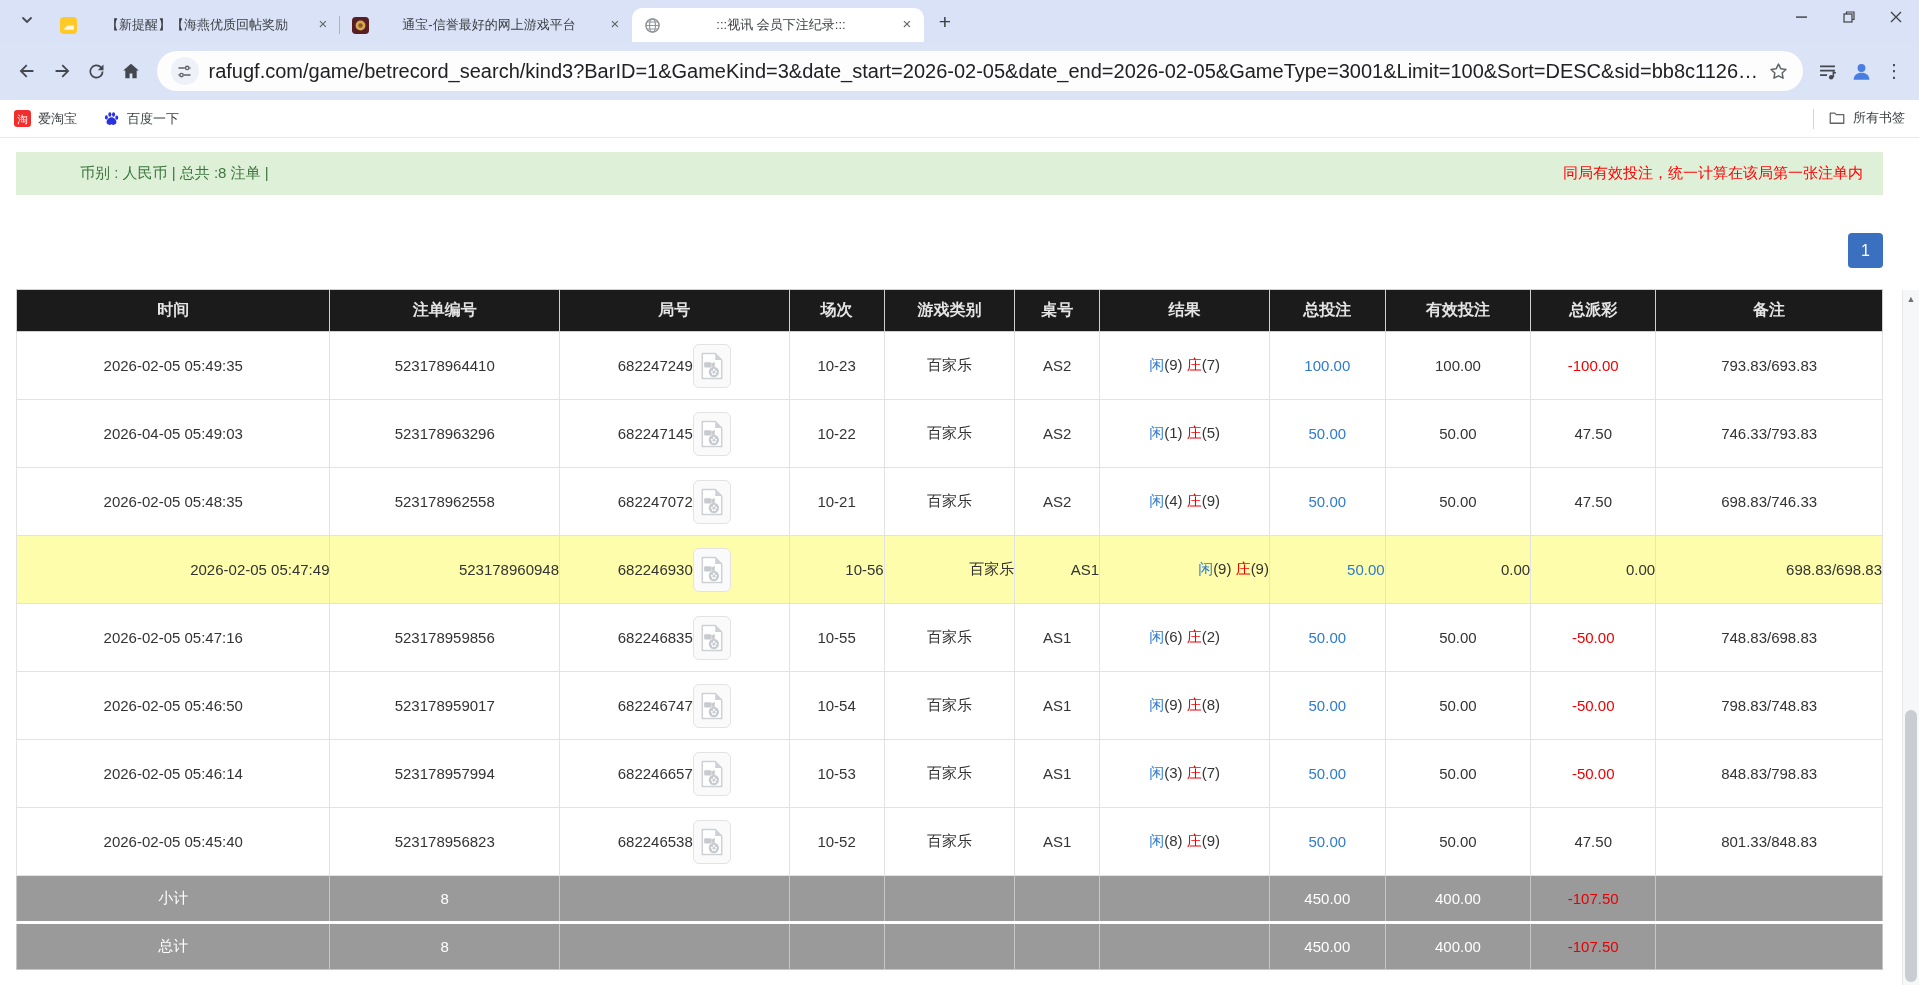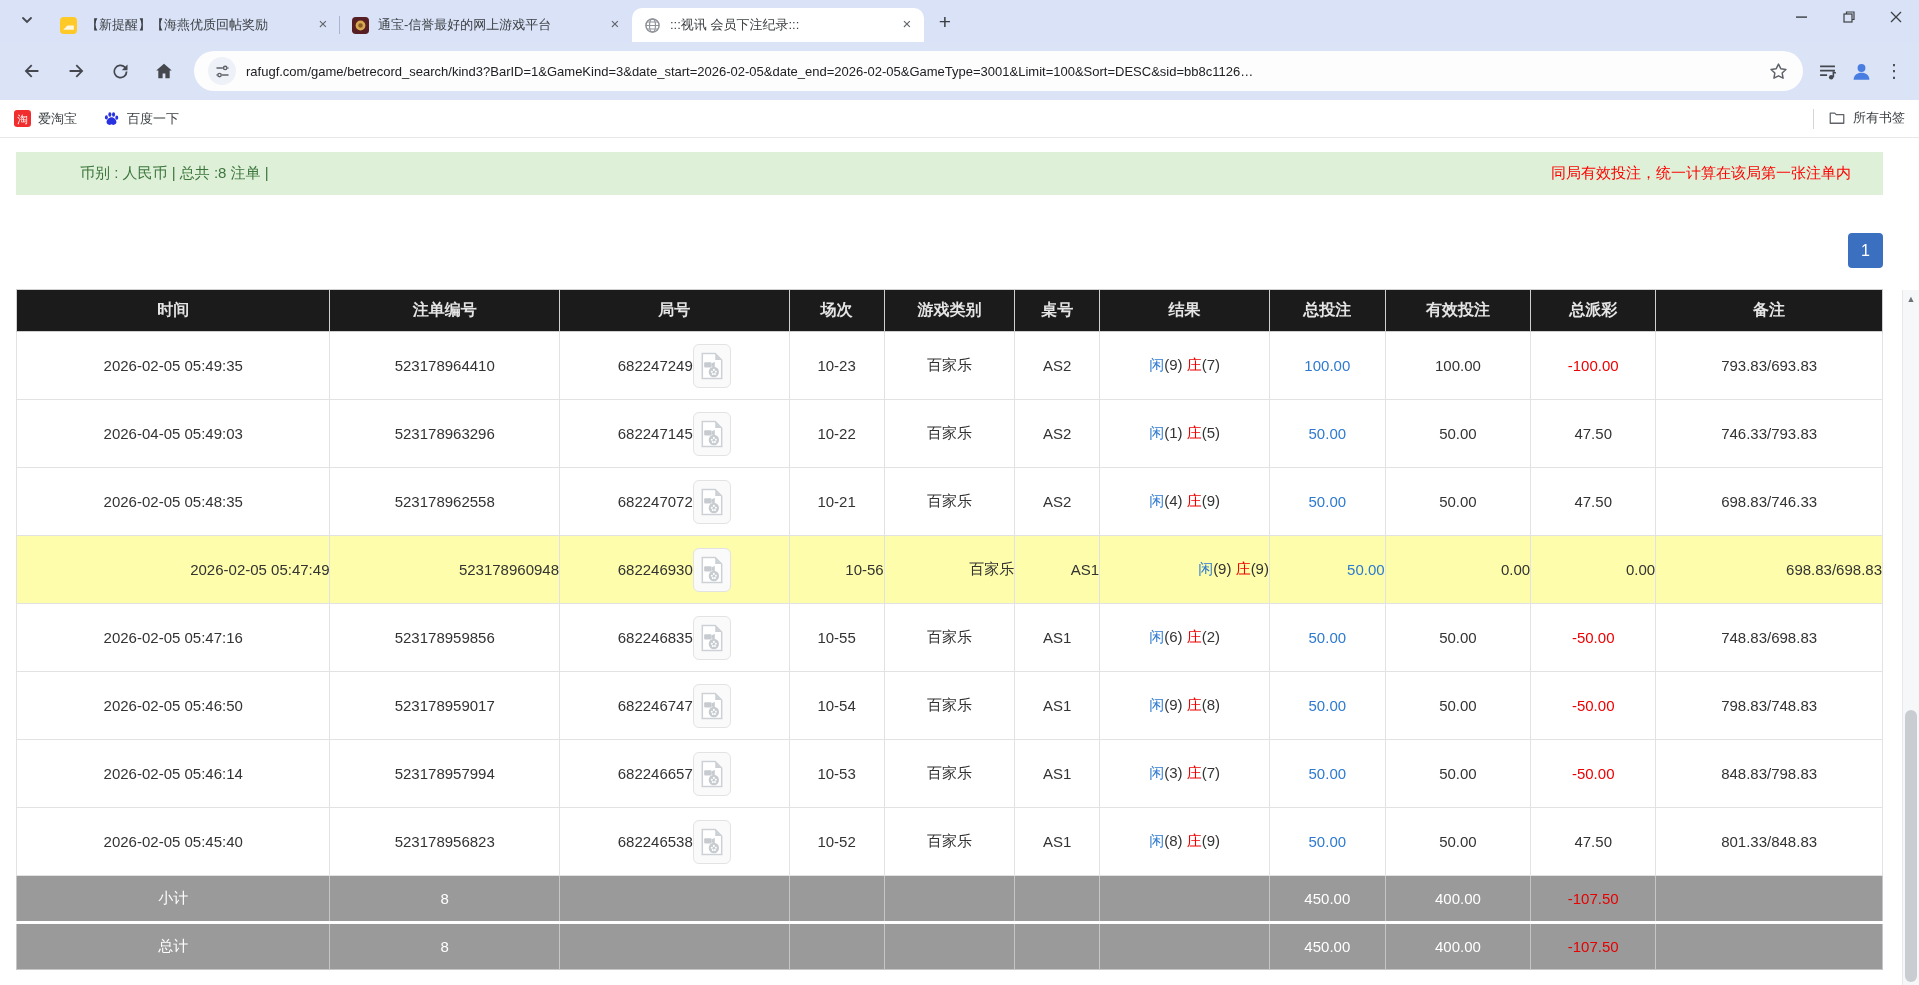--- a/index.html
+++ b/index.html
@@ -11,57 +11,57 @@
   .tabstrip { height:42px; background:#d9e2f7; display:flex; align-items:flex-end; padding-left:10px; }
   .tab-search { width:34px; height:34px; margin:0 4px 4px 0; border:none; background:transparent;
                 border-radius:50%; display:flex; align-items:center; justify-content:center; cursor:pointer; }
   .tabs { display:flex; align-items:flex-end; height:42px; }
   .tab { width:292px; height:34px; display:flex; align-items:center; padding:0 8px 0 12px;
          border-radius:10px 10px 0 0; color:#3c4043; font-size:13px; position:relative; }
   .tab.active { background:#fff; }
   .tab:not(.active):not(:first-child)::before { content:""; position:absolute; left:-1px; top:8px; bottom:8px;
          width:1px; background:#aab4cf; }
   .tab .favicon { width:17px; height:17px; margin-right:9px; flex:0 0 auto; }
-  .tab .title { flex:1; white-space:nowrap; overflow:hidden; }
+  .tab .title { flex:1; white-space:nowrap; overflow:hidden;text-align:center; }
   .tab .close { width:18px; height:18px; line-height:16px; text-align:center; border-radius:50%;
                 color:#5f6368; font-size:15px; margin-left:6px; flex:0 0 auto; cursor:pointer; }
   .newtab { width:30px; height:30px; margin:0 0 5px 6px; border:none; background:transparent; border-radius:50%;
             font-size:21px; color:#3c4043; cursor:pointer; line-height:26px; }
   .wincontrols { position:absolute; right:0; top:0; height:34px; display:flex; }
   .winbtn { width:47px; height:34px; display:flex; align-items:center; justify-content:center; cursor:pointer; }
 
   
   .toolbar { height:58px; background:#dbe3f7; display:flex; align-items:center; padding:0 10px; }
   .navbtn { width:40px; height:40px; border-radius:50%; display:flex; align-items:center; justify-content:center;
             margin:0 2px; cursor:pointer; }
   .omnibox { flex:1; height:40px; margin:0 8px; background:#fdfdfe; border-radius:20px;
              display:flex; align-items:center; padding:0 14px; }
   .omnibox .tune { width:28px; height:28px; display:flex; align-items:center; justify-content:center;
                    border-radius:50%; background:#eef1f8; margin-right:10px; cursor:pointer; }
-  .url { flex:1; font-size:13px; color:#202124; white-space:nowrap; overflow:hidden; }
+  .url { flex:1; font-size:20px; color:#202124; white-space:nowrap; overflow:hidden; }
   .star { margin-left:10px; cursor:pointer; display:flex; }
   .tool-right { display:flex; align-items:center; }
   .tool-right > div { margin:0 6px; cursor:pointer; display:flex; align-items:center; }
   .kebab { font-size:18px; color:#44474d; letter-spacing:0; }
 
   
   .bookmarksbar { height:38px; background:#fff; border-bottom:1px solid #e8e8e8;
                   display:flex; align-items:center; padding:0 14px; font-size:13px; color:#3c4043; }
   .bookmark { display:flex; align-items:center; margin-right:26px; cursor:pointer; }
   .bookmark .bicon { width:17px; height:17px; margin-right:7px; }
   .bm-right { margin-left:auto; display:flex; align-items:flex-start; }
   .bm-divider { width:1px; height:20px; background:#d5d5d5; margin-right:14px; }
   .bm-right .ficon { margin-right:7px; display:flex; }
 
   
   .content { position:relative; height:847px; background:#fff; }
   .summary-bar { margin:14px 36px 0 16px; height:43px; background:#dff0d8;
                  display:flex; align-items:center; font-size:15px; }
   .summary-left { color:#3c763d; padding-left:64px; }
-  .summary-right { margin-left:auto; color:#fe0000; padding-right:32px; }
+  .summary-right { margin-left:auto; color:#fe0000; padding-right:20px; }
 
   .pager { margin:38px 36px 0 16px; display:flex; justify-content:flex-end; }
   .page-btn { width:35px; height:35px; background:#3b6fc0; color:#fff; font-size:16px;
               border-radius:4px; display:flex; align-items:center; justify-content:center; cursor:pointer; }
 
   table.bets { width:1867px; margin:21px 36px 0 16px; border-collapse:collapse; table-layout:fixed; }
   table.bets th { background:#1b1b1b; color:#e5e5e5; font-size:16px; font-weight:bold;
                   height:42px; border:1px solid #cfcfcf; }
   table.bets td { height:68px; text-align:center; font-size:15px; color:#333;
                   border:1px solid #e2e2e2; background:#fff; }

